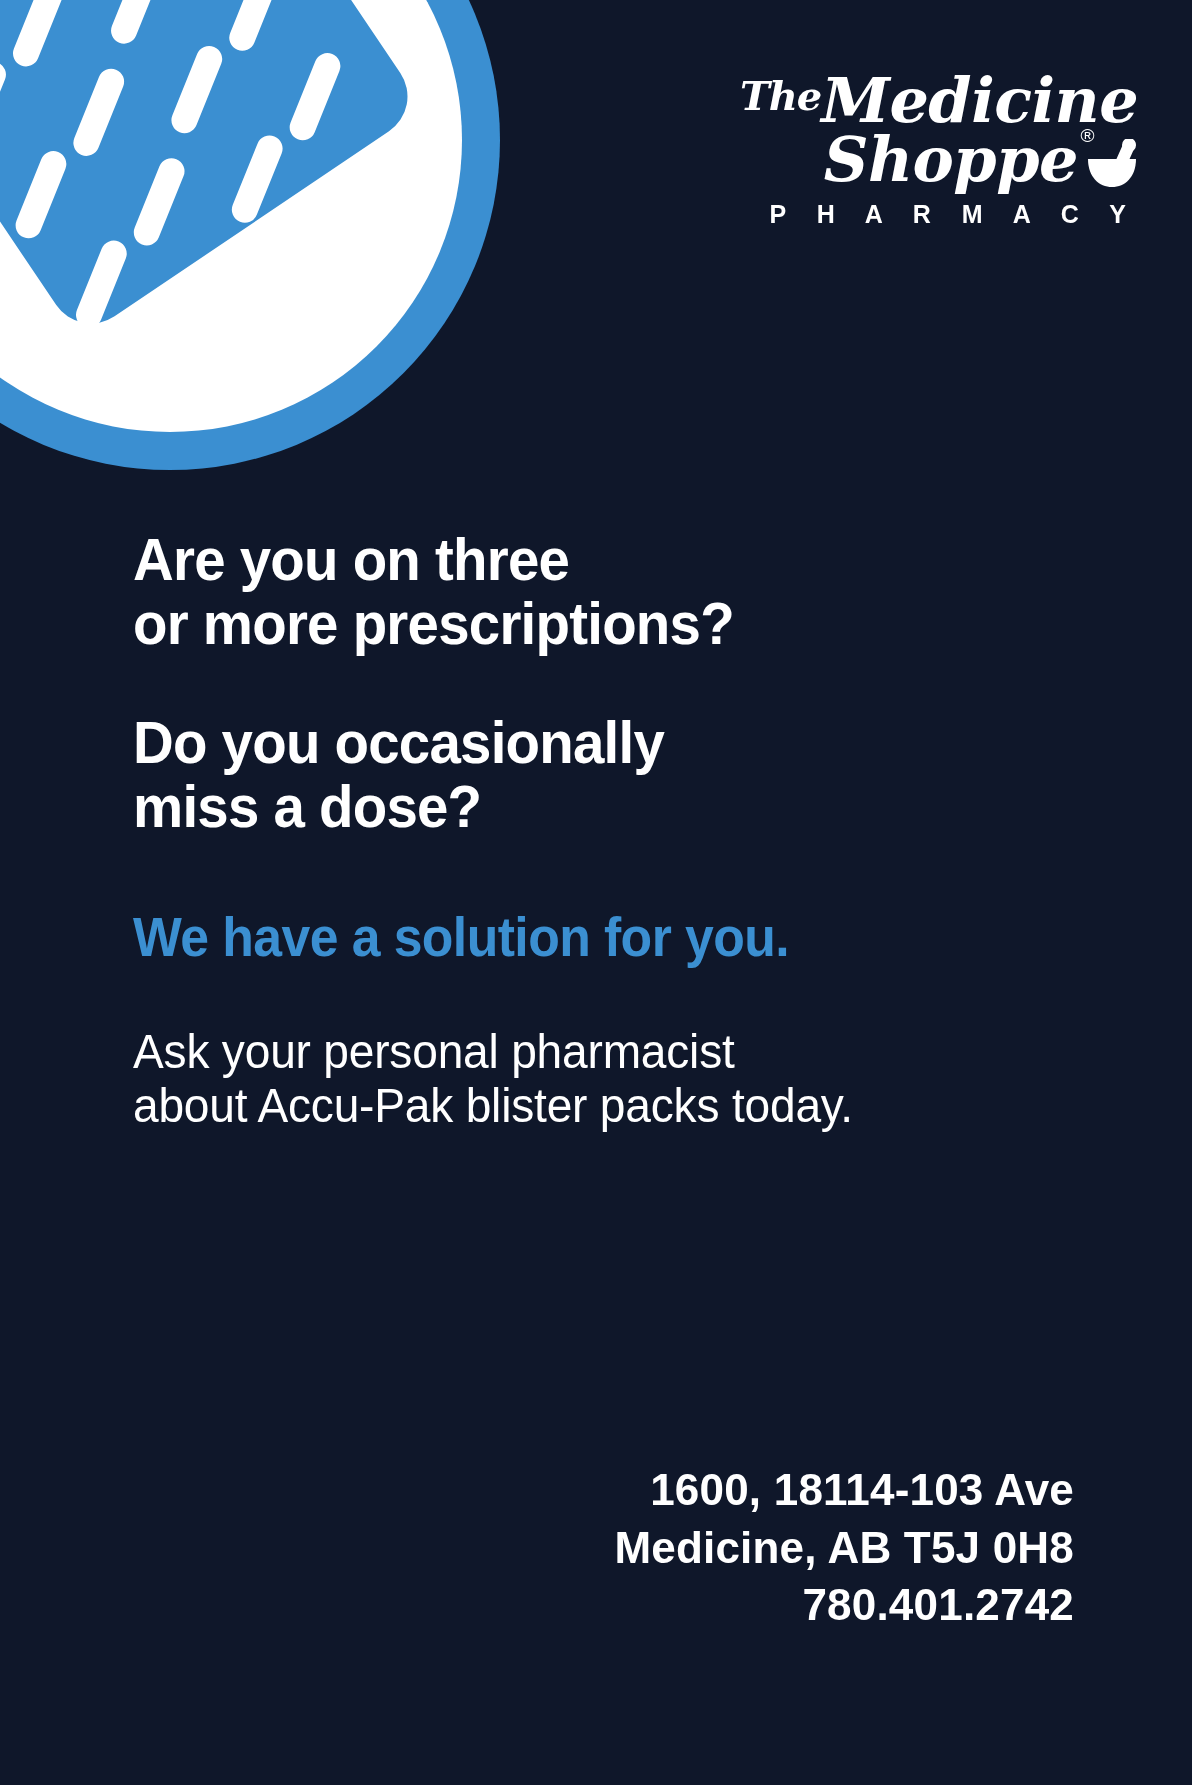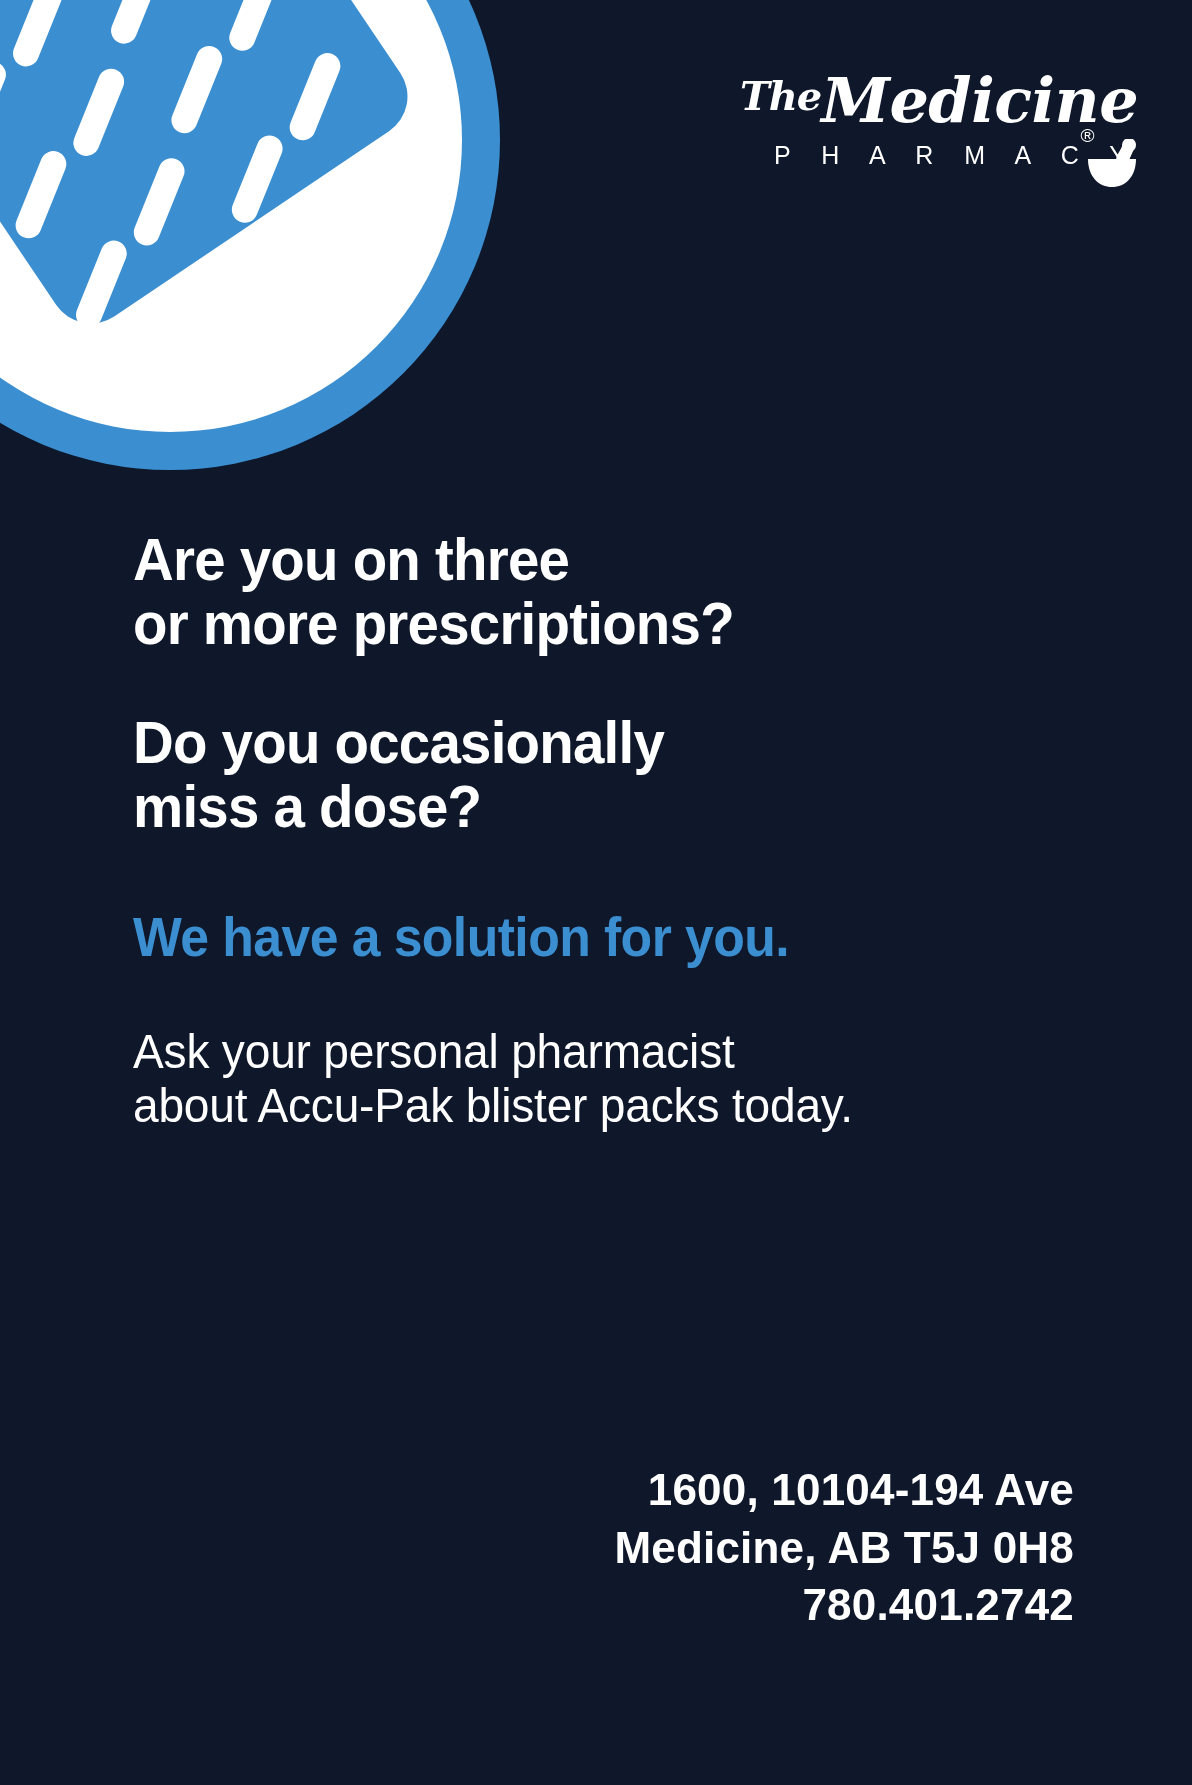--- a/index.html
+++ b/index.html
@@ -120,21 +120,21 @@
   .mortar {
     position: absolute;
     right: 0px;
     top: 8px;
     width: 56px;
     height: 50px;
   }
   .logo-pharmacy {
     margin-top: 12px;
     font-family: "Liberation Sans", sans-serif;
-    font-weight: 400;
+    font-weight: 700;
     font-size: 25px;
     letter-spacing: 12px;
     text-align: right;
     padding-right: 2px;
     color: #ffffff;
   }
 
   
   .copy {
     position: absolute;
@@ -223,20 +223,21 @@
       </div>
     </div>
   </div>
 
   <div class="logo">
     <div class="logo-script">
       <div class="logo-line1">
         <span class="the">The</span><span>Medicine</span>
       </div>
       <div class="logo-line2">
+        <span>Shoppe</span>
         <span class="logo-reg">®</span>
         <svg class="mortar" viewBox="0 0 56 50">
           <path d="M4 20 L52 20 C52 38 41 48 28 48 C15 48 4 38 4 20 Z" fill="#ffffff"></path>
           <rect x="33" y="-2" width="12" height="44" rx="6" transform="rotate(24 39 20)" fill="#ffffff"></rect>
           <circle cx="45" cy="6" r="7" fill="#ffffff"></circle>
         </svg>
       </div>
     </div>
     <div class="logo-pharmacy">P H A R M A C Y</div>
   </div>
@@ -245,18 +246,18 @@
     <div class="headline">Are you on three
 or more prescriptions?</div>
     <div class="headline second">Do you occasionally
 miss a dose?</div>
     <div class="solution">We have a solution for you.</div>
     <div class="bodytext">Ask your personal pharmacist
 about Accu-Pak blister packs today.</div>
   </div>
 
   <div class="address">
-    <div>1600, 10104-194 Ave</div>
+    <div>1600, 18114-103 Ave</div>
     <div>Medicine, AB T5J 0H8</div>
     <div>780.401.2742</div>
   </div>
 
 </div>
 
 </body></html>

